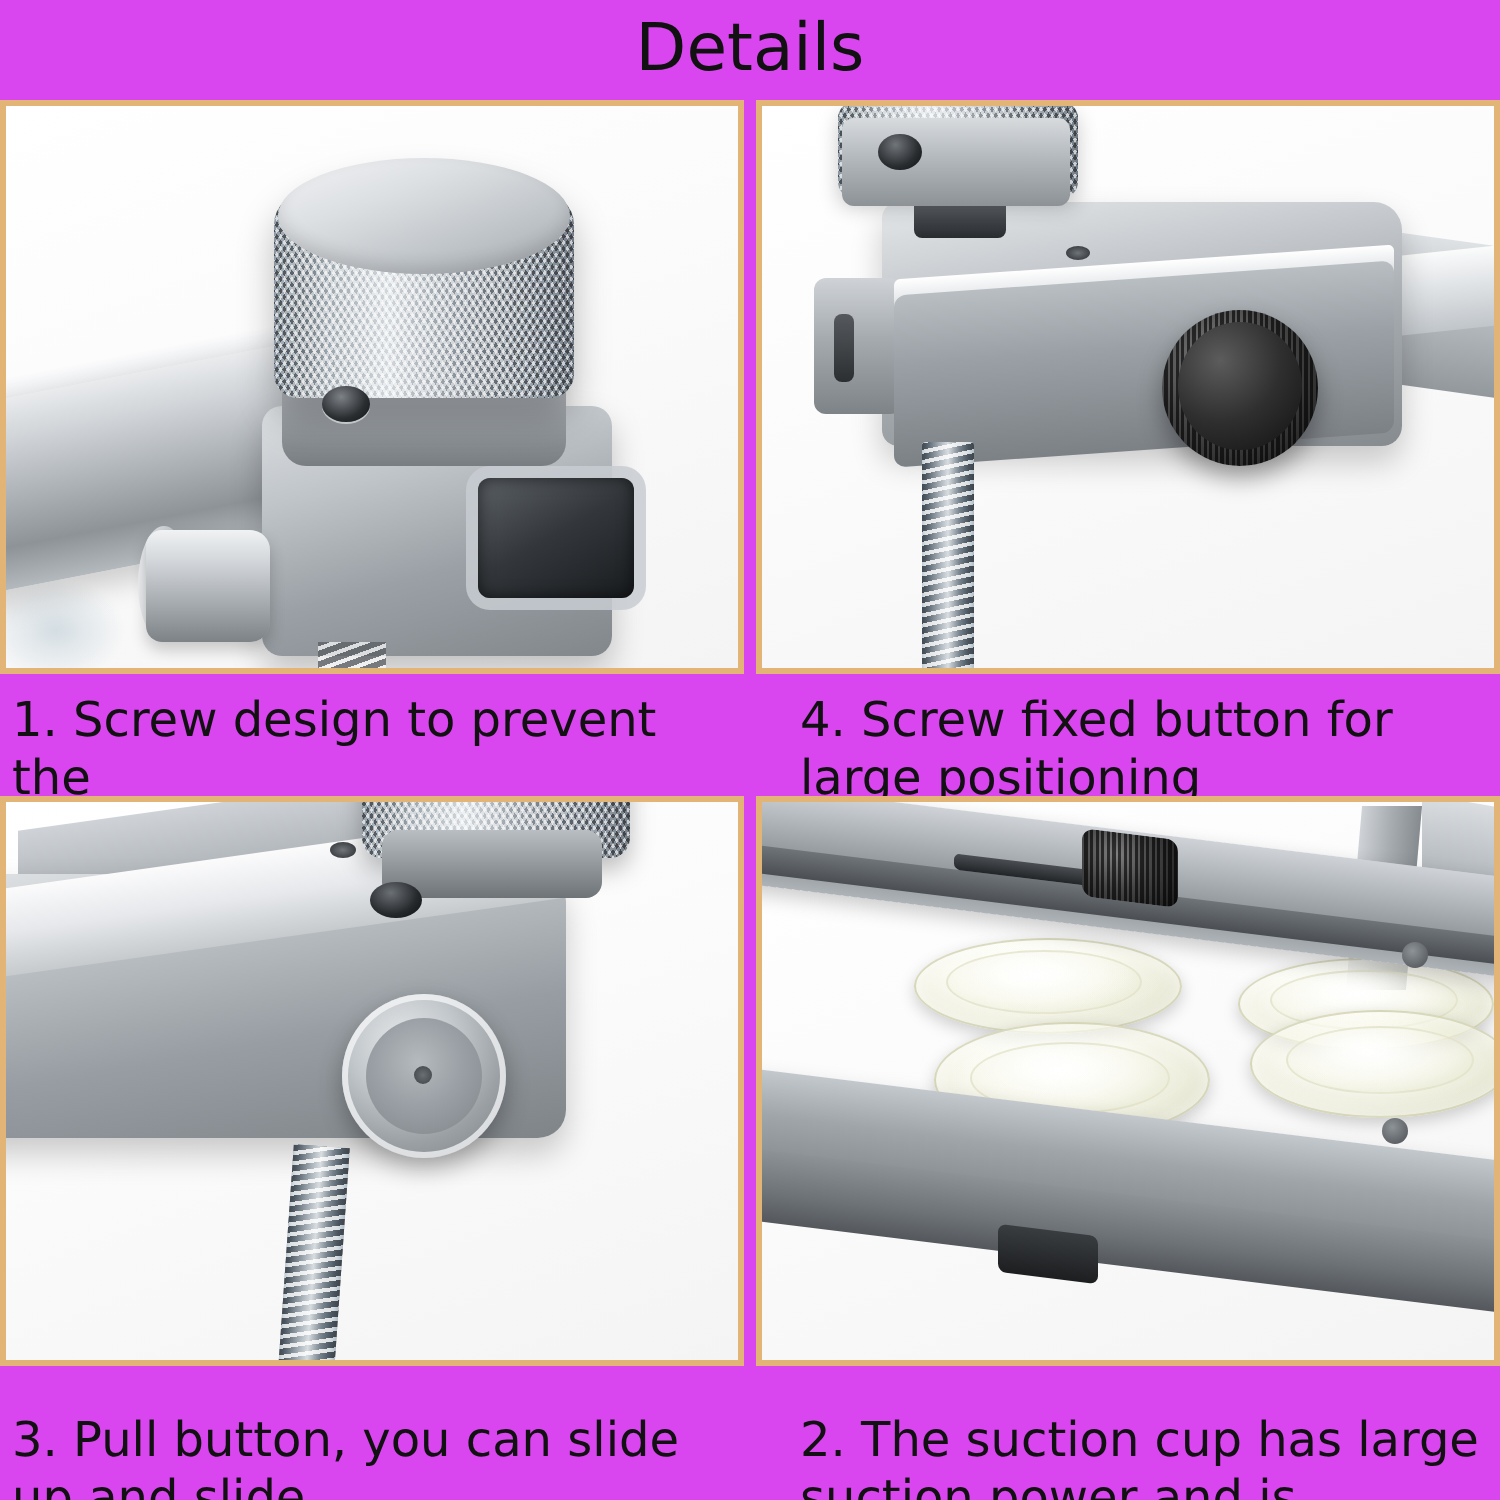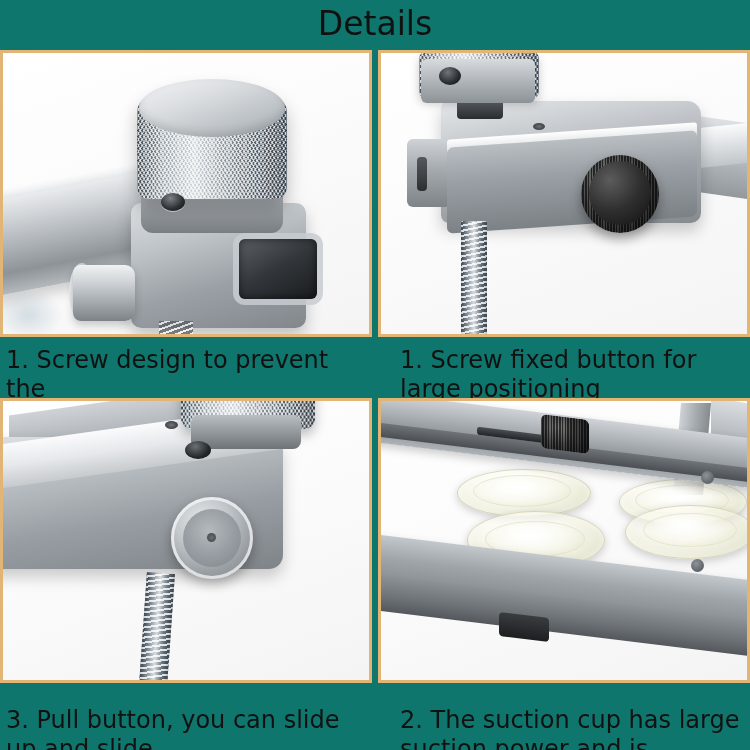--- a/index.html
+++ b/index.html
@@ -3,21 +3,21 @@
 <meta charset="utf-8">
 <style>
   html,body{margin:0;padding:0;}
   body{
     width:750px;height:750px;
     background:#ffffff;
     font-family:"DejaVu Sans", sans-serif;
     overflow:hidden;
     position:relative;
   }
-  .page{position:relative;width:750px;height:750px;background:#0f766e;}
+  .page{position:relative;width:750px;height:750px;background:#d946ef;}
 
   .page-title{
     position:absolute;left:0;top:4px;width:750px;
     text-align:center;
     font-size:33px;line-height:40px;
     color:#111;
     font-family:"DejaVu Sans", sans-serif;
     letter-spacing:0px;
   }
 
@@ -398,21 +398,21 @@
           <div class="p2-nut"></div>
           <div class="p2-topknob knurl"></div>
           <div class="p2-topknob-body"></div>
           <div class="p2-topknob-hole"></div>
           <div class="p2-blackknob knurl-black"></div>
           <div class="p2-blackknob-face"></div>
           <div class="p2-rod thread"></div>
         </div>
       </div>
       <div class="caption">
-        <span>1. Screw fixed button for</span>
+        <span>4. Screw fixed button for</span>
         <span>large positioning</span>
       </div>
     </div>
 
     <div class="cell cell-3">
       <div class="photo" style="border-color: rgb(226, 181, 119);">
         <div class="stage">
           <div class="p3-topplate"></div>
           <div class="p3-body"></div>
           <div class="p3-edge"></div>

